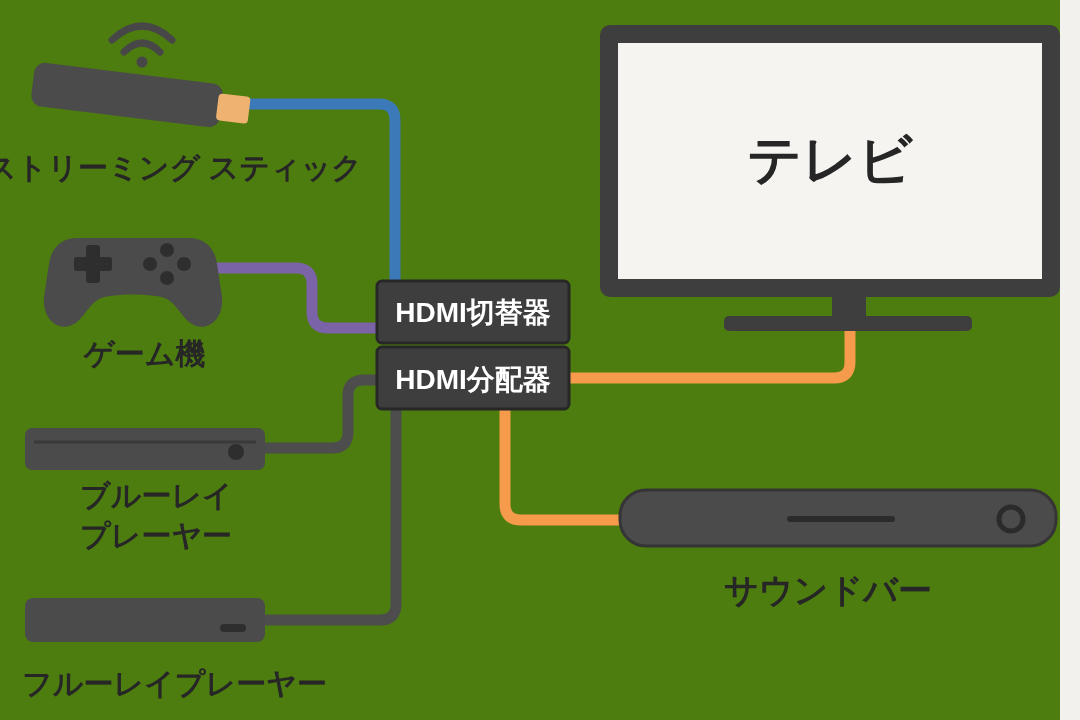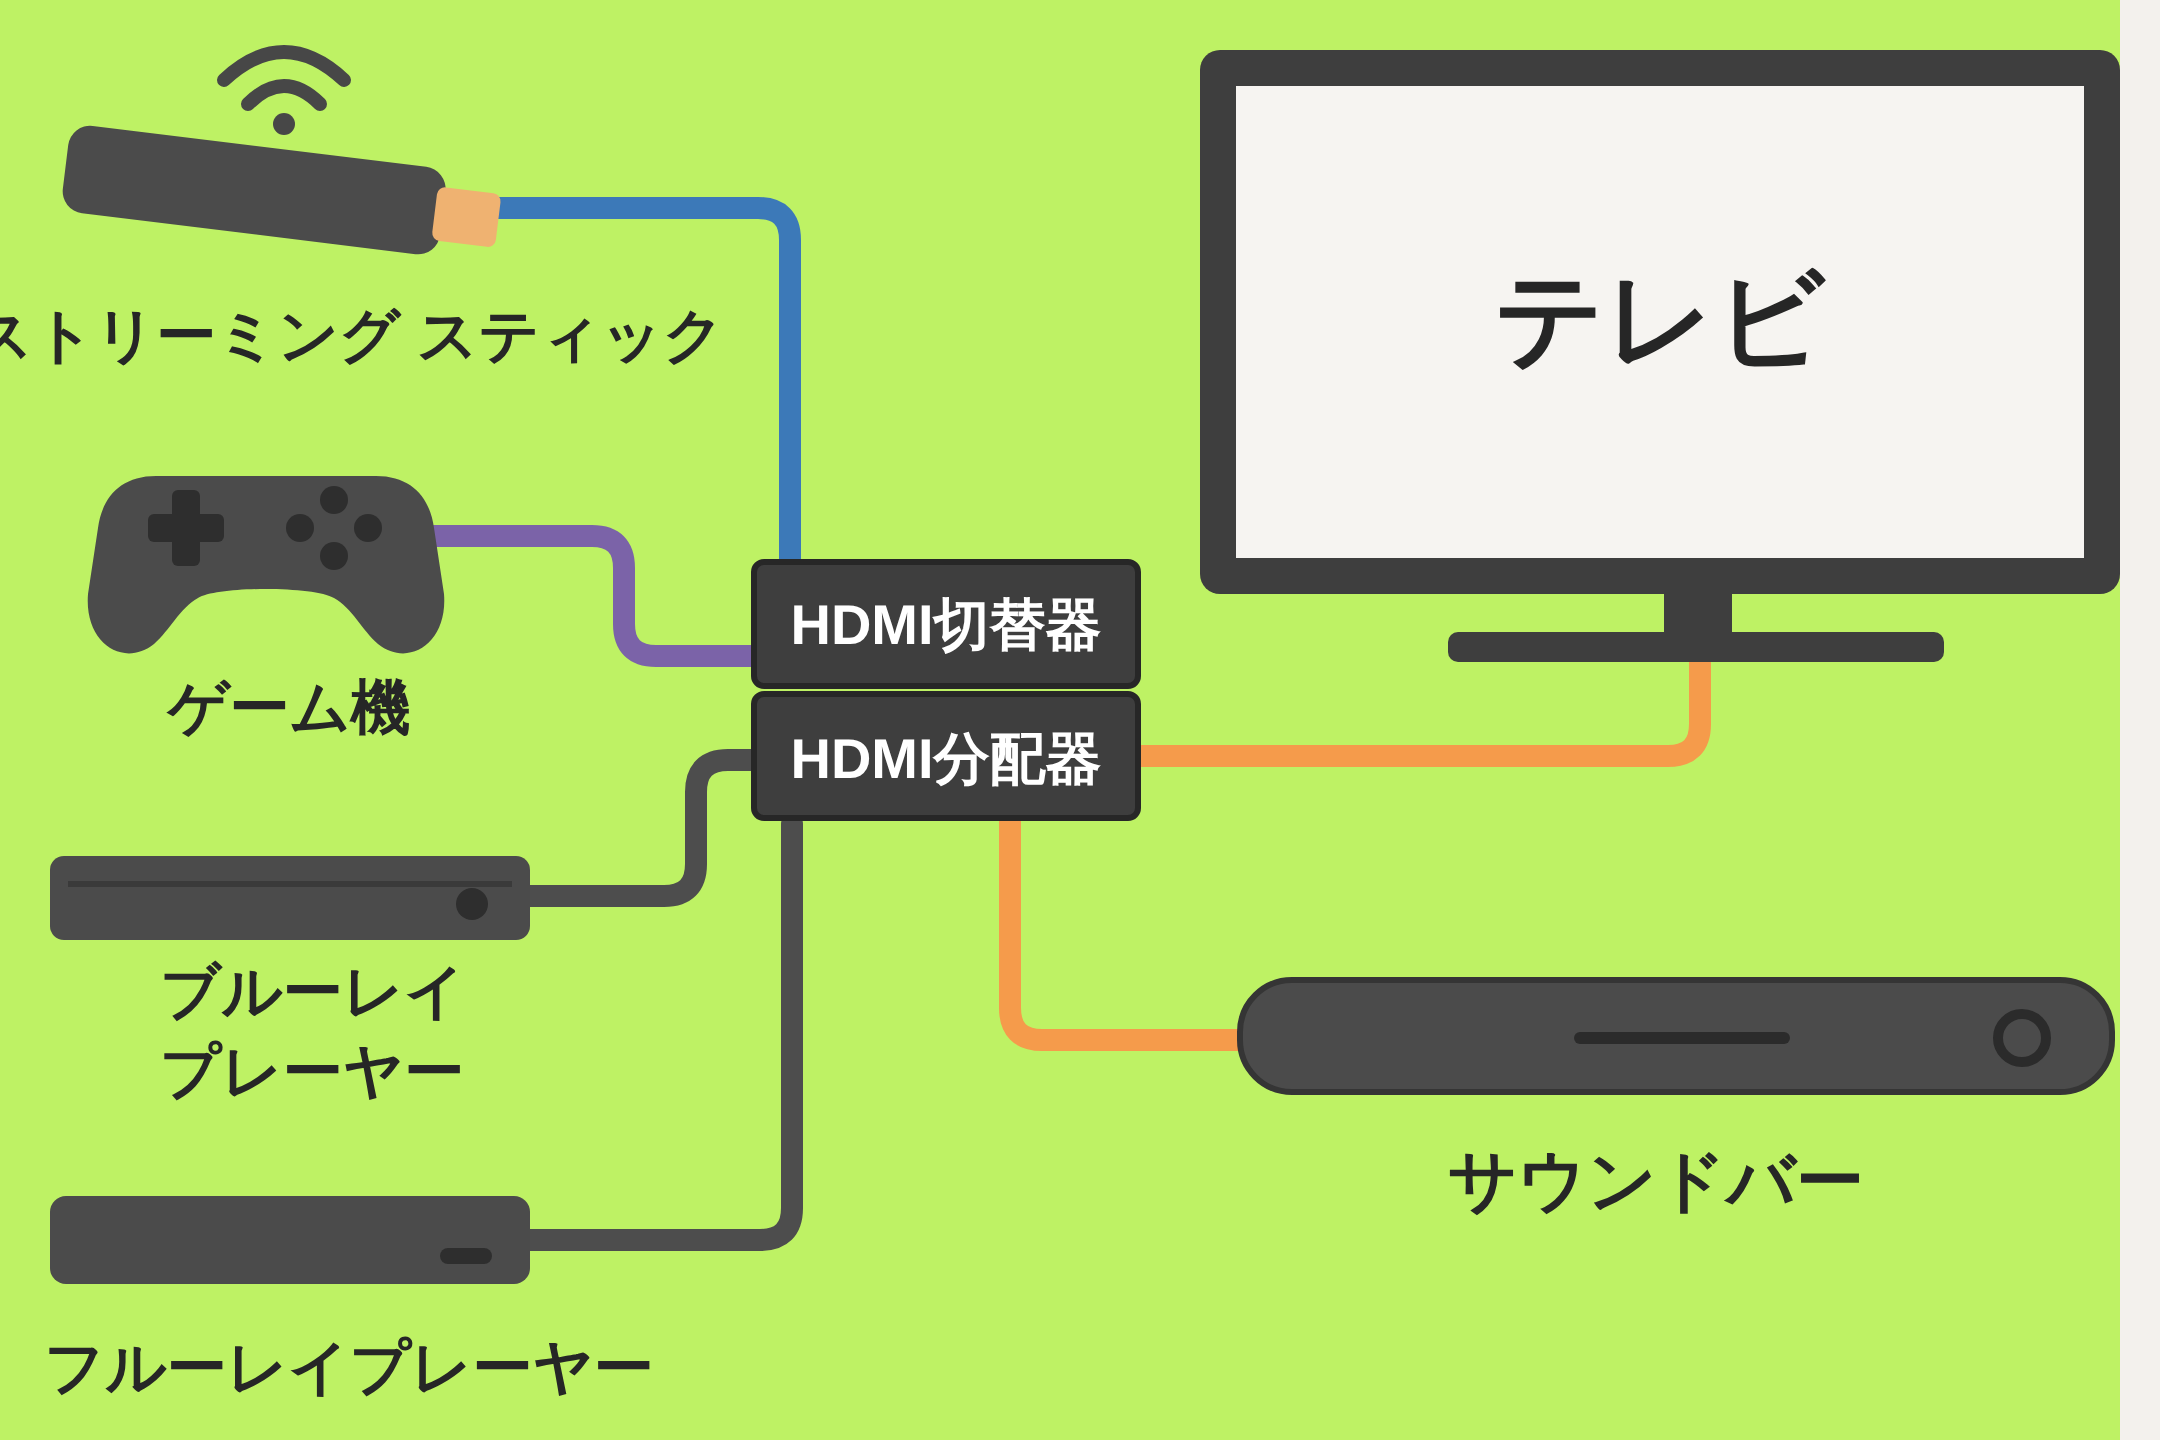--- a/index.html
+++ b/index.html
@@ -6,21 +6,21 @@
     margin: 0;
     padding: 0;
     background: #f3f1ed;
     font-family: "Liberation Sans", sans-serif;
   }
   .stage {
     position: relative;
     width: 1060px;
     height: 720px;
     overflow: hidden;
-    background: #bef264;
+    background: #4d7c0f;
   }
   svg { display: block; }
   .cable {
     fill: none;
     stroke-width: 11;
     stroke-linecap: round;
     stroke-linejoin: round;
   }
   .device-label {
     font-family: "Liberation Sans", sans-serif;

